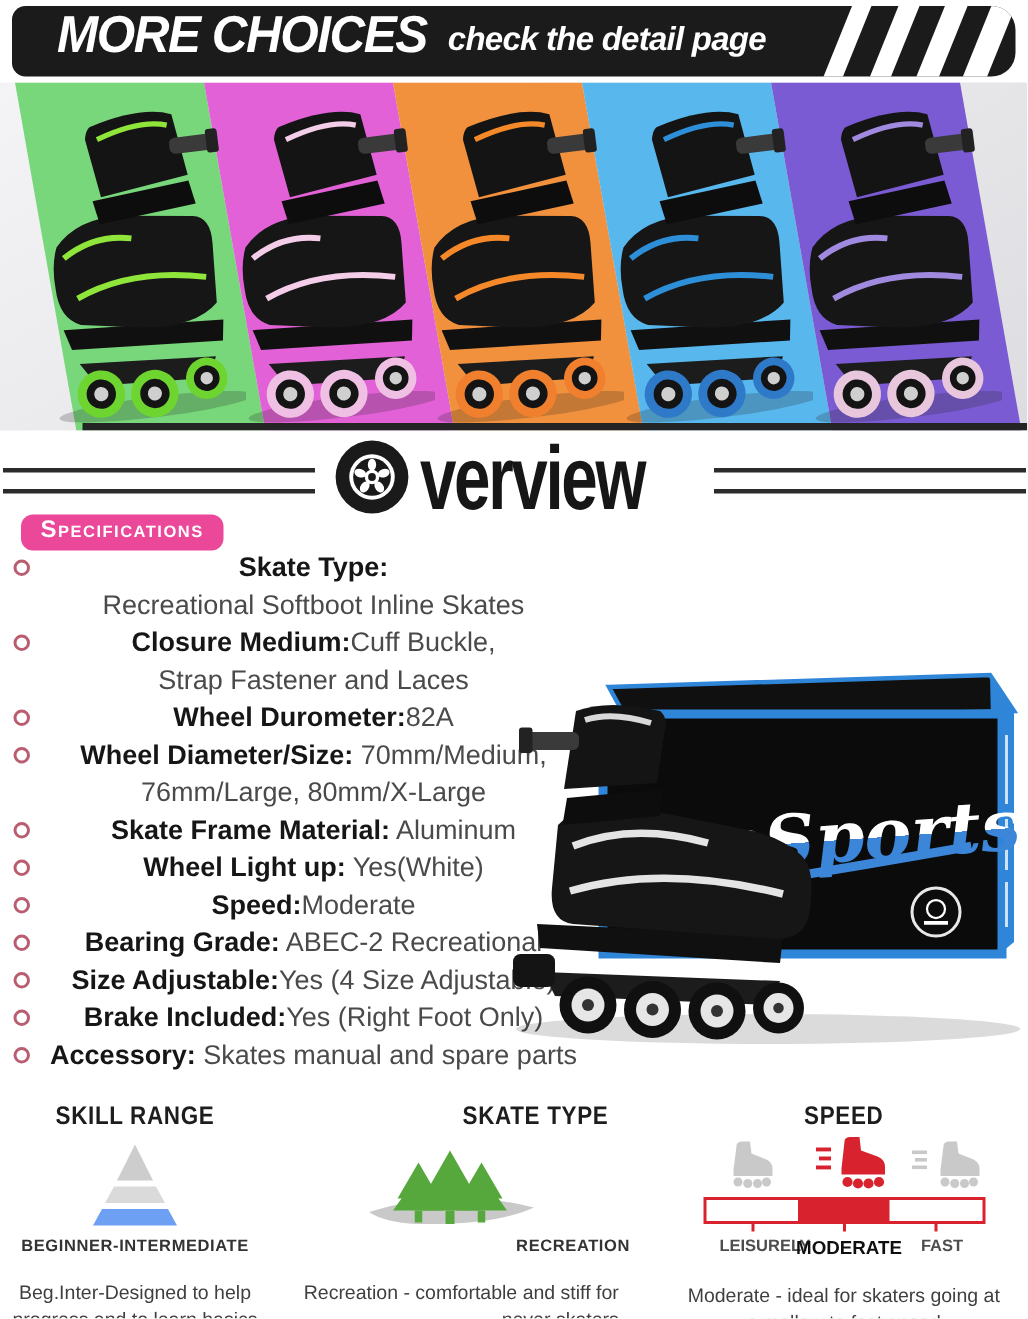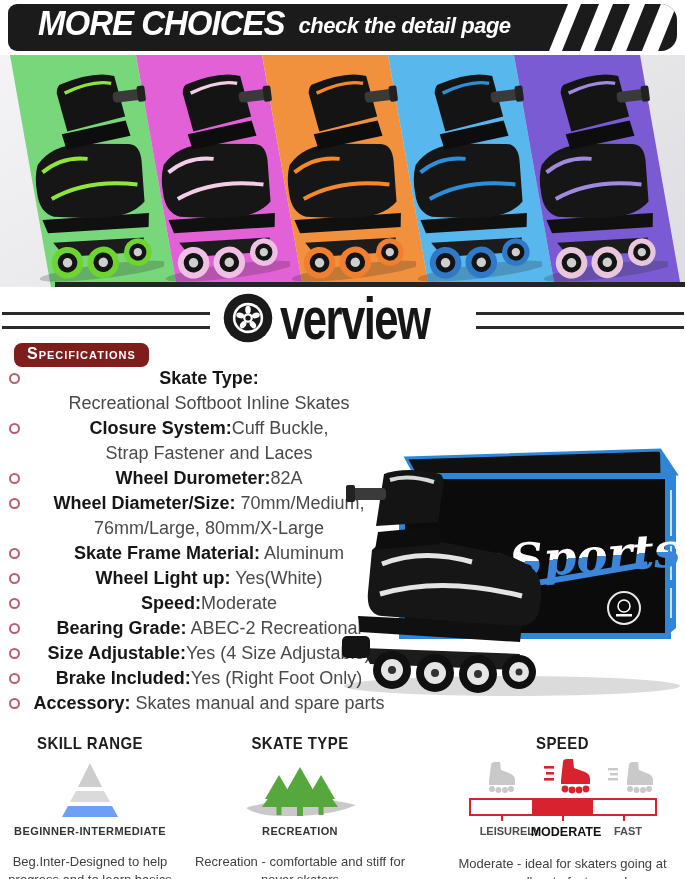--- a/index.html
+++ b/index.html
@@ -26,21 +26,21 @@
   
   .overview{position:absolute;top:291px;left:0;width:685px;height:58px;display:flex;
             align-items:center;justify-content:center;}
   .dlines{width:208px;height:11px;border-top:3px solid #2b2b2b;border-bottom:3px solid #2b2b2b;}
   .ov-icon{margin:0 6px 0 12px;}
   .ov-text{width:186px;height:58px;margin-right:10px;overflow:visible;}
   .ov-text span{display:block;font-size:56px;line-height:56px;font-weight:700;color:#161616;
                 letter-spacing:-2px;transform:scale(.78,1.07);transform-origin:left center;white-space:nowrap;}
 
   
-  .spec-badge{position:absolute;left:14px;top:343px;background:#7f1d1d;color:#fff;
+  .spec-badge{position:absolute;left:14px;top:343px;background:#ec4899;color:#fff;
               border-radius:8px;padding:2px 13px 4px;font-size:16px;font-weight:700;
               font-variant:small-caps;letter-spacing:1px;}
   .spec-list{position:absolute;left:8px;top:366px;width:380px;margin:0;padding:0;list-style:none;text-align:center;}
   .spec-list li{position:relative;padding-left:22px;font-size:18px;line-height:25px;color:#4a4a4a;}
   .spec-list .dot{position:absolute;left:1px;top:7px;width:7px;height:7px;border:2.5px solid #b95e70;
                   border-radius:50%;background:#fff;}
   .spec-list b{color:#161616;font-weight:700;}
   .spec-list .val{white-space:pre-wrap;}
 
   
@@ -48,21 +48,21 @@
 
   
   .info{position:absolute;top:728px;left:0;width:685px;height:151px;}
   .col{position:absolute;top:0;height:151px;text-align:center;}
   .col .title{font-size:17px;font-weight:700;color:#1d1d1d;letter-spacing:.5px;
               transform:scaleX(.88);margin-top:6px;white-space:nowrap;}
   .col .iconbox{height:60px;margin-top:5px;display:flex;align-items:flex-end;justify-content:center;}
   .col .lab{font-size:11px;font-weight:700;color:#333;letter-spacing:.4px;margin-top:6px;}
   .col .desc{font-size:13px;color:#3f3f3f;line-height:1.35;margin:16px auto 0;}
   .c1{left:0;width:180px;}
-  .c2{left:180;width:240px;left:180px;}
+  .c2{left:180;width:240px;left:180px;text-align:right;}
   .c3{left:440px;width:245px;}
   .c1 .desc{width:180px;}
   .c2 .desc{width:225px;}
   .c3 .desc{width:215px;}
   
   .sk-row{position:relative;height:36px;margin-top:8px;}
   .sk-row .g{position:absolute;bottom:0;}
   .speed-bar{position:relative;margin:0 auto;width:184px;height:14px;border:2px solid #d8232e;background:#fff;}
   .speed-bar .fill{position:absolute;left:33.33%;top:0;bottom:0;width:33.34%;background:#d8232e;}
   .ticks{position:relative;height:6px;width:184px;margin:0 auto;}
@@ -237,21 +237,21 @@
     <div class="ov-text">
       <span>verview</span>
     </div>
     <div class="dlines"></div>
   </div>
 
   <div class="spec-badge">Specifications</div>
   <ul class="spec-list">
       <li><span class="dot"></span><b>Skate Type:</b><span class="val">
 Recreational Softboot Inline Skates</span></li>
-      <li><span class="dot"></span><b>Closure System:</b><span class="val">Cuff Buckle,
+      <li><span class="dot"></span><b>Closure Medium:</b><span class="val">Cuff Buckle,
 Strap Fastener and Laces</span></li>
       <li><span class="dot"></span><b>Wheel Durometer:</b><span class="val">82A</span></li>
       <li><span class="dot"></span><b>Wheel Diameter/Size:</b><span class="val"> 70mm/Medium,
 76mm/Large, 80mm/X-Large</span></li>
       <li><span class="dot"></span><b>Skate Frame Material:</b><span class="val"> Aluminum</span></li>
       <li><span class="dot"></span><b>Wheel Light up:</b><span class="val"> Yes(White)</span></li>
       <li><span class="dot"></span><b>Speed:</b><span class="val">Moderate</span></li>
       <li><span class="dot"></span><b>Bearing Grade:</b><span class="val"> ABEC-2 Recreational</span></li>
       <li><span class="dot"></span><b>Size Adjustable:</b><span class="val">Yes (4 Size Adjustable)</span></li>
       <li><span class="dot"></span><b>Brake Included:</b><span class="val">Yes (Right Foot Only)</span></li>

